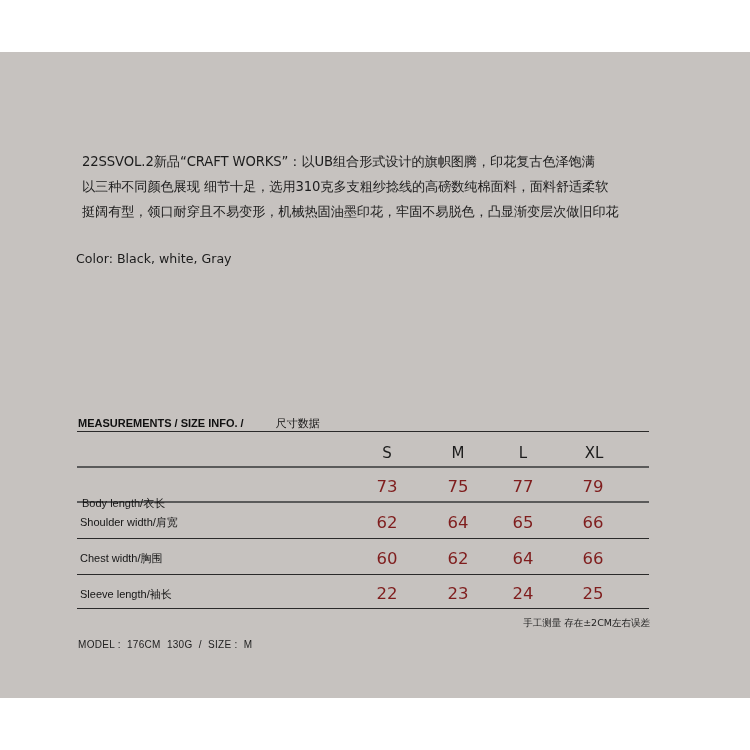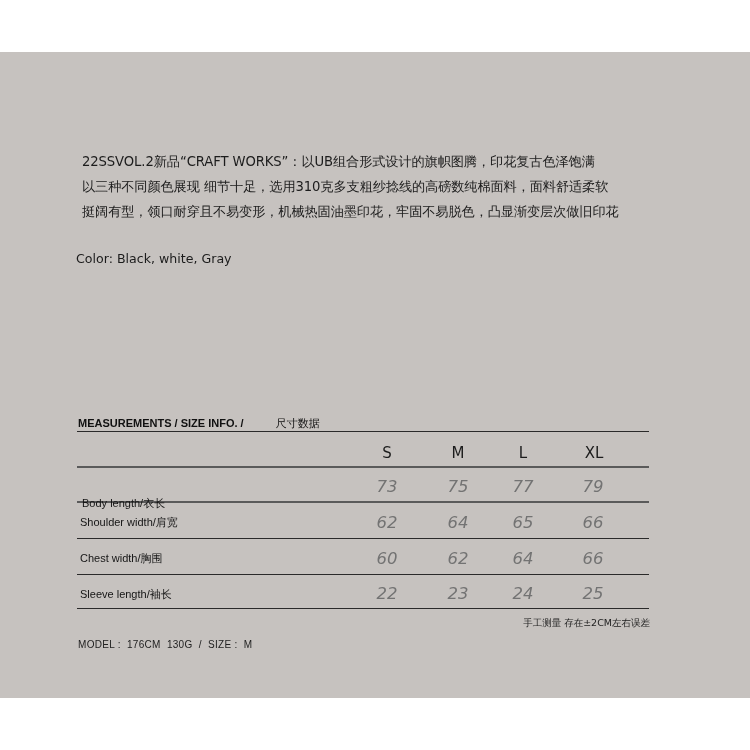--- a/index.html
+++ b/index.html
@@ -32,21 +32,21 @@
   .cell-size {
     position: absolute; width: 60px; text-align: center;
     font-size: 15px; color: #1c1c1c;
   }
   .row-label {
     position: absolute; left: 80px;
     font-family: "Liberation Sans", sans-serif; font-size: 11px; color: #151515; white-space: nowrap;
   }
   .val {
     position: absolute; width: 60px; text-align: center;
-    font-size: 16.5px; color: #737373; font-style: italic;
+    font-size: 16.5px; color: #7f1d1d;
   }
   .note {
     position: absolute; left: 440px; top: 617px; width: 210px; text-align: right;
     font-size: 9.5px; color: #222; white-space: nowrap;
   }
   .model {
     position: absolute; left: 78px; top: 639px;
     font-family: "Liberation Sans", sans-serif; font-size: 10px; color: #222; white-space: pre;
     letter-spacing: 0.3px;
   }

